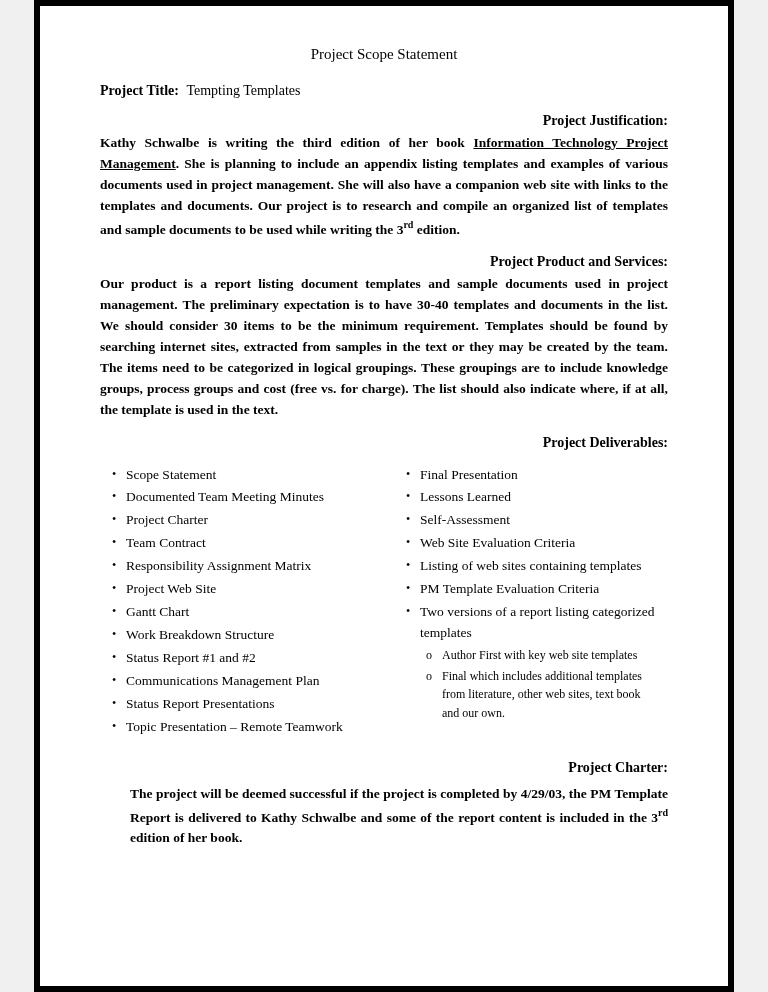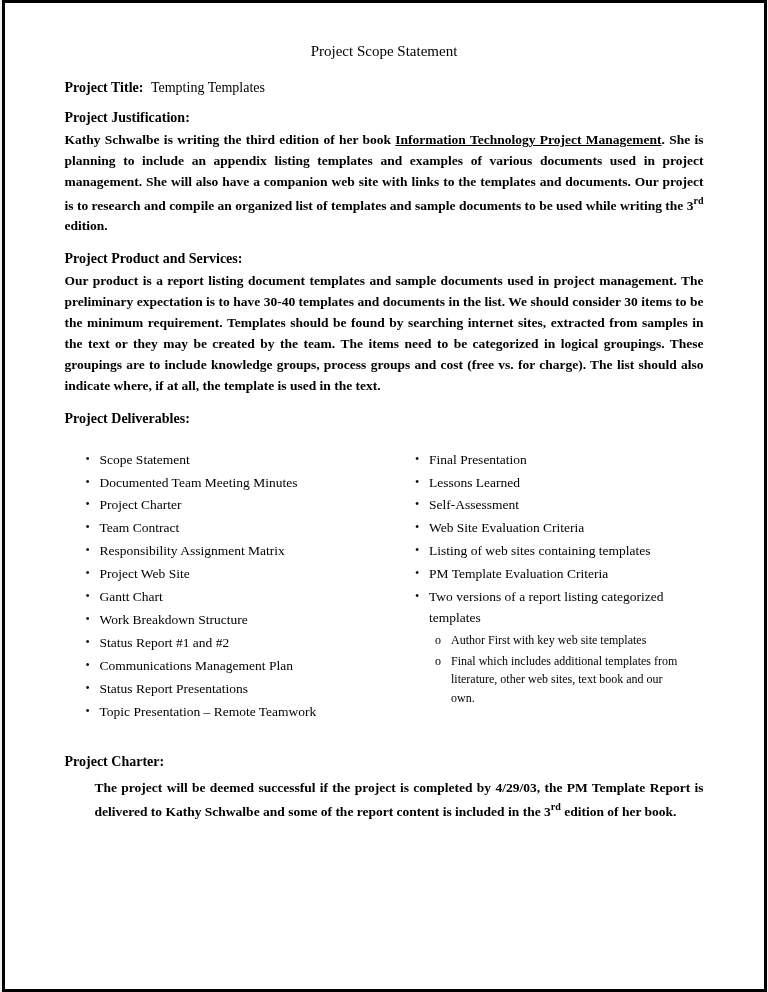--- a/index.html
+++ b/index.html
@@ -11,43 +11,44 @@
     body {
       background: #f0f0f0;
       display: flex;
       justify-content: center;
       align-items: center;
       min-height: 100vh;
       font-family: 'Times New Roman', Times, serif;
     }
 
     .page-outer {
-      width: 765px;
+      width: 700px;
       min-height: 992px;
-      border: 3px solid #000000;
+      border: 6px solid #000000;
       background: #fff;
       padding: 40px 60px;
       position: relative;
     }
 
     .doc-title {
       text-align: center;
       font-size: 15px;
       margin-bottom: 18px;
       font-weight: normal;
     }
 
     .section {
       margin-bottom: 14px;
     }
 
     .section-heading {
       font-size: 14px;
       font-weight: bold;
       margin-bottom: 4px;
+      text-align: right;
     }
 
     .inline-heading {
       display: inline;
       font-weight: bold;
       font-size: 14px;
     }
 
     .inline-value {
       display: inline;
@@ -85,21 +86,21 @@
       flex: 1;
     }
 
     .col-right {
       flex: 1;
     }
 
     ul.bullet-list {
       list-style: none;
       padding: 0;
-      margin: 17px;
+      margin: 8px;
     }
 
     ul.bullet-list li {
       font-size: 13.5px;
       line-height: 1.55;
       padding-left: 18px;
       position: relative;
       margin-bottom: 2px;
     }
 

